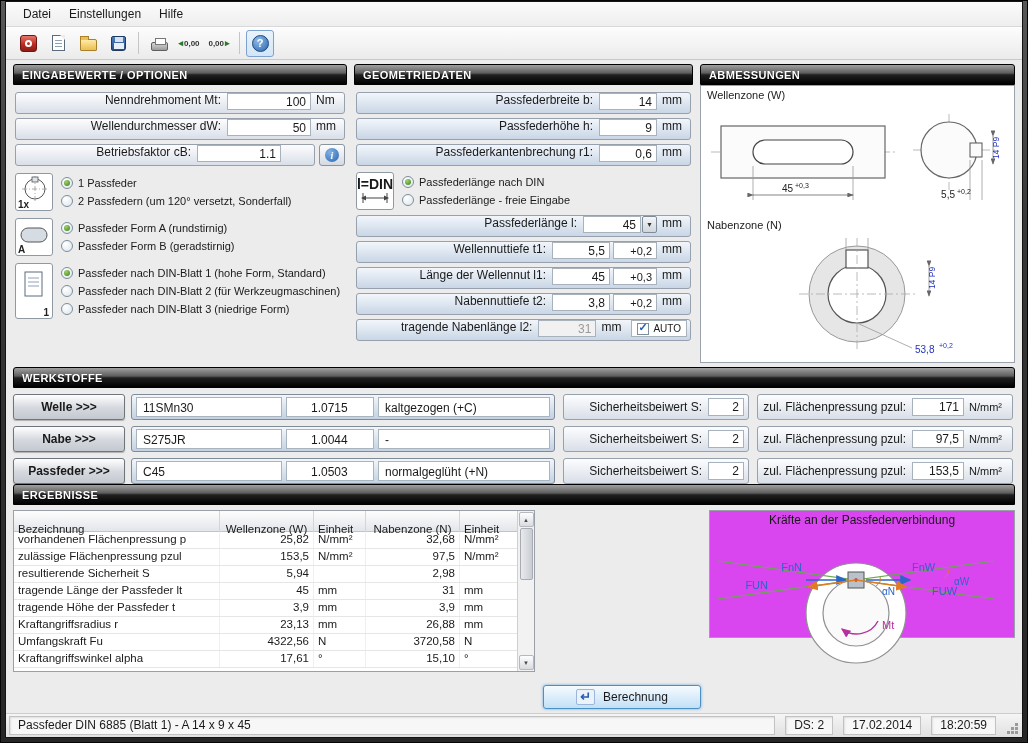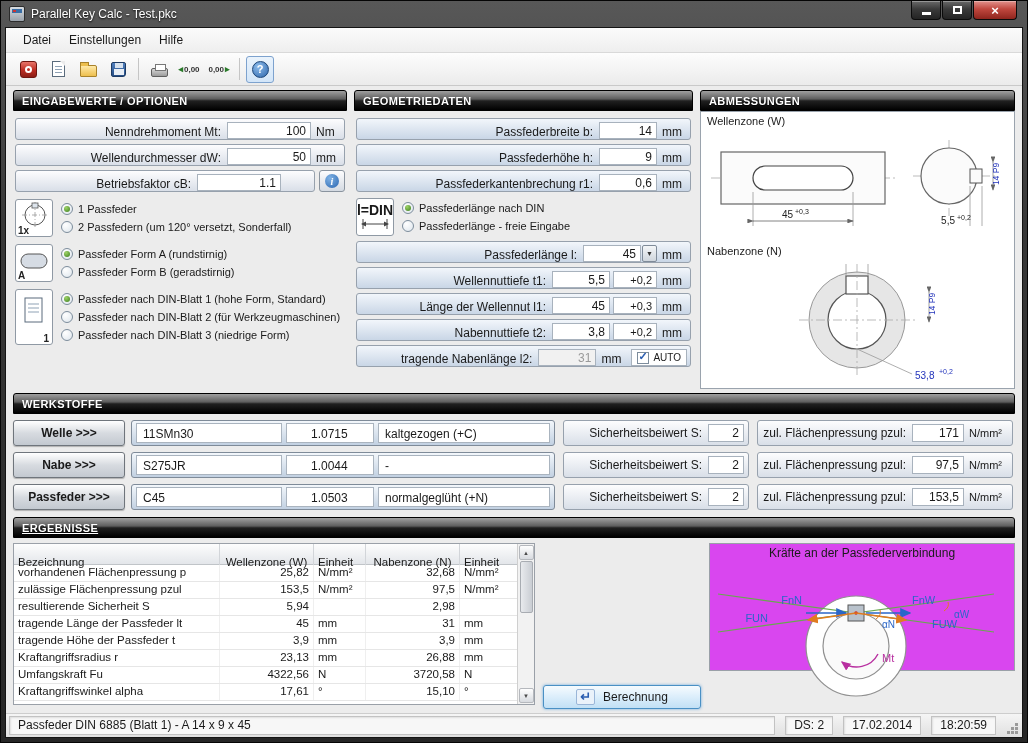--- a/index.html
+++ b/index.html
@@ -70,21 +70,21 @@
                  background:linear-gradient(180deg,#a0a0a0,#5e5e5e 42%,#202020 52%,#000);
                  color:#fff; font-weight:bold; font-size:11px; letter-spacing:.4px;
                  display:flex; align-items:center; padding:0 8px; text-shadow:0 1px 1px #000; }
 
   .top-panels { display:flex; gap:7px; }
   .panel-left  { width:334px; flex:none; }
   .panel-mid   { width:339px; flex:none; }
   .panel-right { flex:1; }
   .panel-body { padding:7px 2px 0 2px; height:278px; overflow:hidden; }
 
-  .frow { display:flex; align-items:flex-end; height:22px; border:1px solid #97a1ad; border-radius:3px;
+  .frow { display:flex; align-items:flex-start; height:22px; border:1px solid #97a1ad; border-radius:3px;
           background:linear-gradient(#fdfdfe,#d9dfe8); margin-bottom:4px; padding:0 3px; }
   .frow.blue { background:linear-gradient(#f2f6fb,#c9d6e6); }
   .frow .lab { flex:1; text-align:right; padding-right:6px; white-space:nowrap; }
   .frow .val { width:84px; flex:none; background:#fff; border:1px solid #a8b2bd; height:17px; line-height:16px;
                text-align:right; padding:0 4px; font-size:12px; }
   .frow .val.narrow { width:58px; }
   .frow .val.disabled { background:#f1f1f1; color:#9a9a9a; }
   .frow .tol { width:44px; flex:none; background:#fff; border:1px solid #a8b2bd; height:17px; line-height:16px;
                text-align:right; padding:0 4px; margin-left:3px; font-size:11px; }
   .frow .unit { width:30px; flex:none; padding-left:5px; white-space:nowrap; }
@@ -174,35 +174,20 @@
   .scell.summary { flex:1; }
   .grip { width:13px; height:13px; align-self:flex-end; margin-bottom:2px; }
 
   svg text { font-family:"Liberation Sans", sans-serif; }
 </style>
 </head>
 <body>
 
 <div class="window">
 
-  <div class="titlebar">
-    <span class="app-icon"></span>
-    <span class="title-text">Parallel Key Calc - Test.pkc</span>
-    <div class="win-controls">
-      <div class="wc-btn">
-          <span class="minbar"></span>
-        </div>
-      <div class="wc-btn">
-          <span class="maxbox"></span>
-        </div>
-      <div class="wc-btn wc-close">
-          <span>×</span>
-        </div>
-    </div>
-  </div>
 
   <div class="client">
 
     <div class="menubar">
       <span class="menu-item">Datei</span>
       <span class="menu-item">Einstellungen</span>
       <span class="menu-item">Hilfe</span>
     </div>
 
     <div class="toolbar">
@@ -525,21 +510,21 @@
           <span class="lab">Sicherheitsbeiwert S:</span>
           <span class="val">2</span>
         </div>
         <div class="cap cap-press">
           <span class="lab">zul. Flächenpressung pzul:</span>
           <span class="val">153,5</span>
           <span class="unit">N/mm²</span>
         </div>
       </div>
 
-      <div class="sect-header" style="margin-top:7px;text-decoration:underline;">ERGEBNISSE</div>
+      <div class="sect-header" style="">ERGEBNISSE</div>
 
       <div class="results-area">
         <div class="rtable-wrap">
           <div class="rtable">
             <div class="thead">
               <span class="th c0">Bezeichnung</span>
               <span class="th c1">Wellenzone (W)</span>
               <span class="th c2">Einheit</span>
               <span class="th c3">Nabenzone (N)</span>
               <span class="th c4">Einheit</span>

